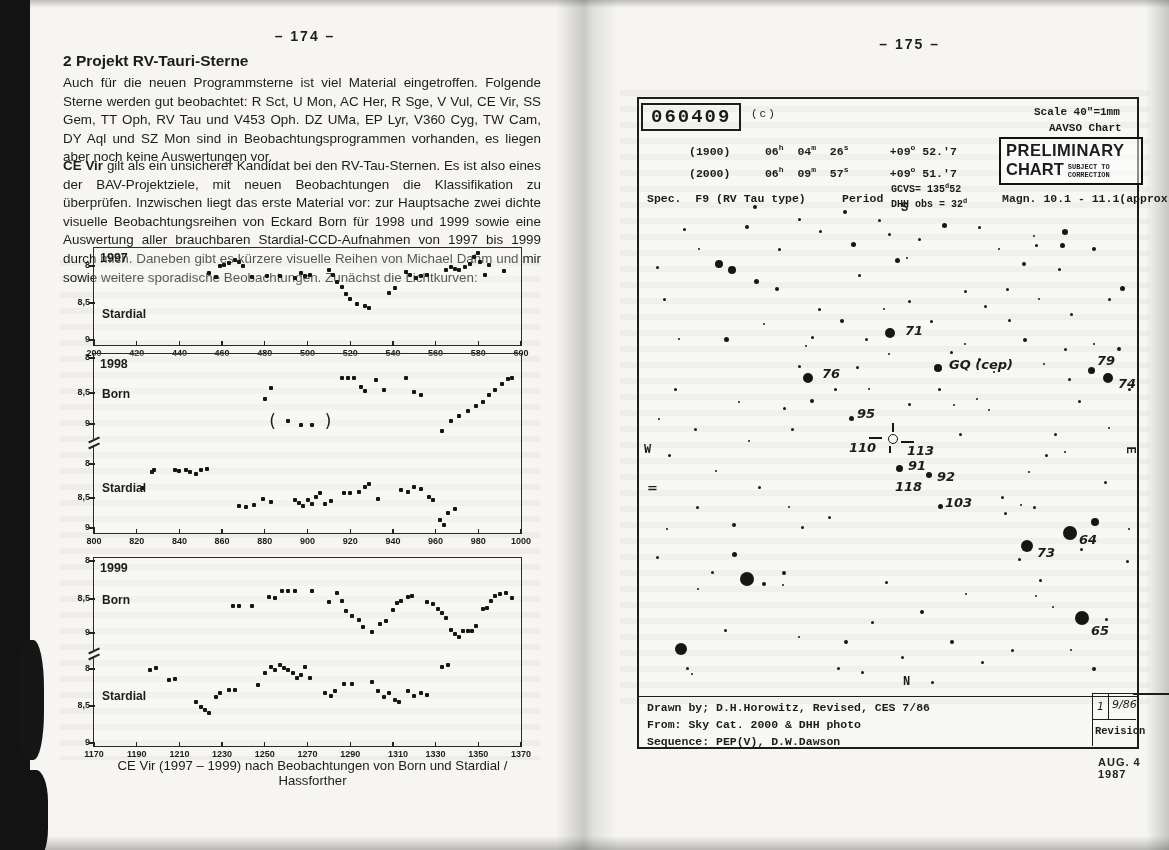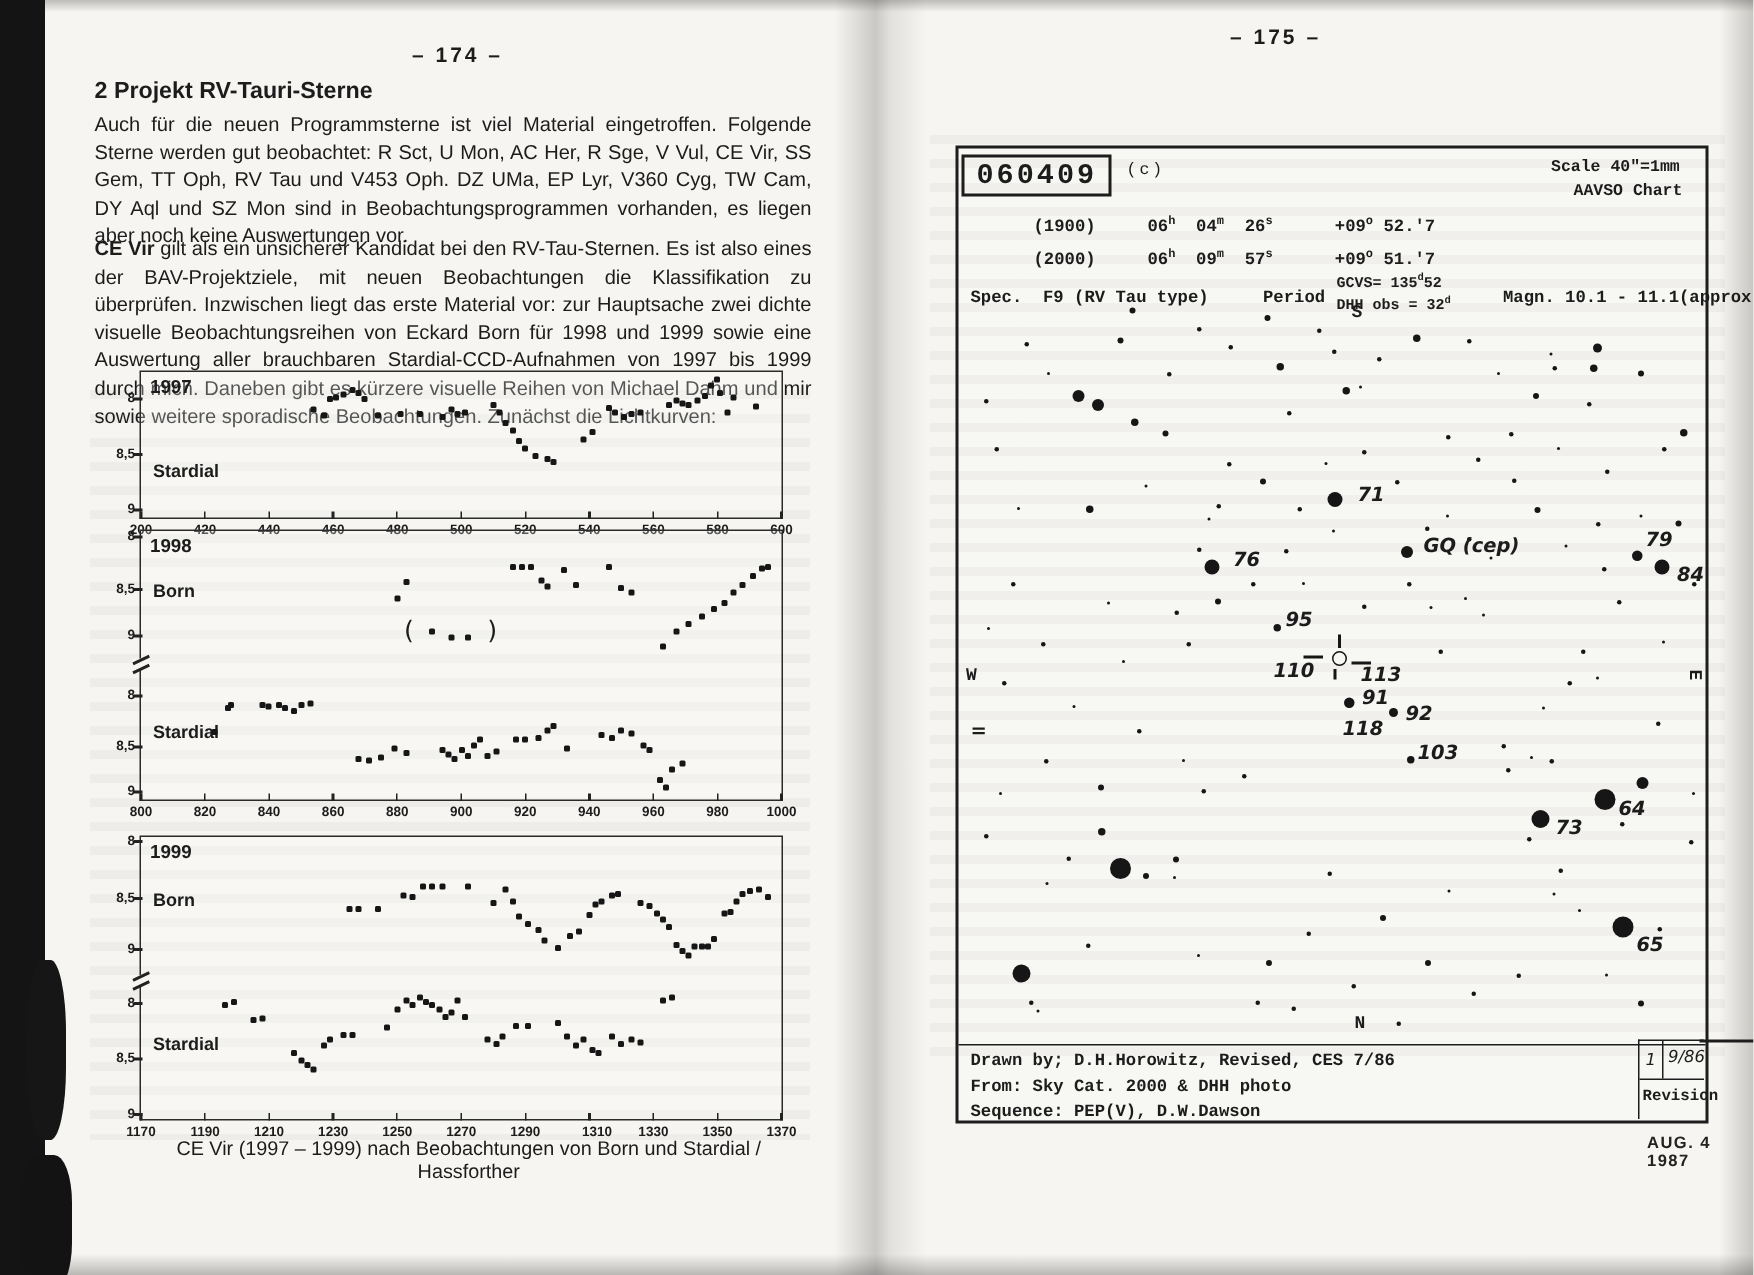--- a/index.html
+++ b/index.html
@@ -390,30 +390,34 @@
     <div class="dot" style="left: 318.25px; top: 135.64px;"></div>
     <div class="dot" style="left: 324.655px; top: 133.42px;"></div>
     <div class="dot" style="left: 331.06px; top: 134.9px;"></div>
     <div class="dot" style="left: 346.005px; top: 106.78px;"></div>
     <div class="dot" style="left: 352.41px; top: 105.3px;"></div>
     <div class="brk" style="top: 92px;"></div>
   </div>
 
 <div class="abs caption" style="left:90px;top:758px;width:445px;">CE Vir (1997 – 1999) nach Beobachtungen von Born und Stardial / Hassforther</div>
 
-<div class="abs pnum" style="left:820px;top:16px;width:120px;text-align:left;">– 175 –</div>
+<div class="abs pnum" style="left:820px;top:36px;width:120px;text-align:right;">– 175 –</div>
 
 <div class="abs chartbox mono" id="chartbox">
 
   <div class="idbox mono">060409</div>
   <div class="copyr mono">(c)</div>
 
   <div class="scaleline mono"><span>Scale </span><span>40"=1mm</span></div>
   <div class="orgline mono">AAVSO Chart</div>
 
+  <div class="prelim">
+    <div class="l1">PRELIMINARY</div>
+    <div><span class="l2">CHART</span><span class="sub"><span>SUBJECT TO</span><br><span>CORRECTION</span></span></div>
+  </div>
 
   <div class="coordrow mono" id="coord0" style="left:50px;top:44px;"><span>(1900)</span>&nbsp;&nbsp;&nbsp;&nbsp;&nbsp;<span>06<sup>h</sup></span>&nbsp;&nbsp;<span>04<sup>m</sup></span>&nbsp;&nbsp;<span>26<sup>s</sup></span>&nbsp;&nbsp;&nbsp;&nbsp;&nbsp;&nbsp;<span>+09<sup>o</sup> 52.'7</span></div>
   <div class="coordrow mono" id="coord1" style="left:50px;top:66px;"><span>(2000)</span>&nbsp;&nbsp;&nbsp;&nbsp;&nbsp;<span>06<sup>h</sup></span>&nbsp;&nbsp;<span>09<sup>m</sup></span>&nbsp;&nbsp;<span>57<sup>s</sup></span>&nbsp;&nbsp;&nbsp;&nbsp;&nbsp;&nbsp;<span>+09<sup>o</sup> 51.'7</span></div>
 
   <div class="specrow mono" style="left:8px;top:93px;"><span>Spec.</span><span>&nbsp;&nbsp;</span><span>F9 (RV Tau type)</span></div>
 
   <div class="specrow mono" style="left:203px;top:93px;">Period</div>
   <div class="periodblk mono" id="periodblk" style="left:252px;top:82px;"><span>GCVS= 135<sup>d</sup>52</span><br><span>DHH obs = 32<sup>d</sup></span></div>
 
   <div class="specrow mono" style="left:363px;top:93px;">Magn. 10.1 - 11.1(approx)</div>
@@ -569,21 +573,21 @@
       <div class="star" style="left: 452px; top: 419px; width: 8px; height: 8px;"></div>
       <div class="star" style="left: 440.5px; top: 448.5px; width: 3px; height: 3px;"></div>
       <div class="star" style="left: 382px; top: 441px; width: 12px; height: 12px;"></div>
       <div class="star" style="left: 436px; top: 512px; width: 14px; height: 14px;"></div>
       <div class="star" style="left: 101px; top: 473px; width: 14px; height: 14px;"></div>
       <div class="star" style="left: 36px; top: 544px; width: 12px; height: 12px;"></div>
       <div class="slabel" style="left: 266px; top: 224px;">71</div>
       <div class="slabel" style="left: 183px; top: 267px;">76</div>
       <div class="slabel" style="left: 310px; top: 258px;">GQ (cep)</div>
       <div class="slabel" style="left: 458px; top: 254px;">79</div>
-      <div class="slabel" style="left: 479px; top: 277px;">84</div>
+      <div class="slabel" style="left: 479px; top: 277px;">74</div>
       <div class="slabel" style="left: 218px; top: 307px;">95</div>
       <div class="slabel" style="left: 210px; top: 341px;">110</div>
       <div class="slabel" style="left: 268px; top: 344px;">113</div>
       <div class="slabel" style="left: 269px; top: 359px;">91</div>
       <div class="slabel" style="left: 256px; top: 380px;">118</div>
       <div class="slabel" style="left: 298px; top: 370px;">92</div>
       <div class="slabel" style="left: 306px; top: 396px;">103</div>
       <div class="slabel" style="left: 440px; top: 433px;">64</div>
       <div class="slabel" style="left: 398px; top: 446px;">73</div>
       <div class="slabel" style="left: 452px; top: 524px;">65</div>

